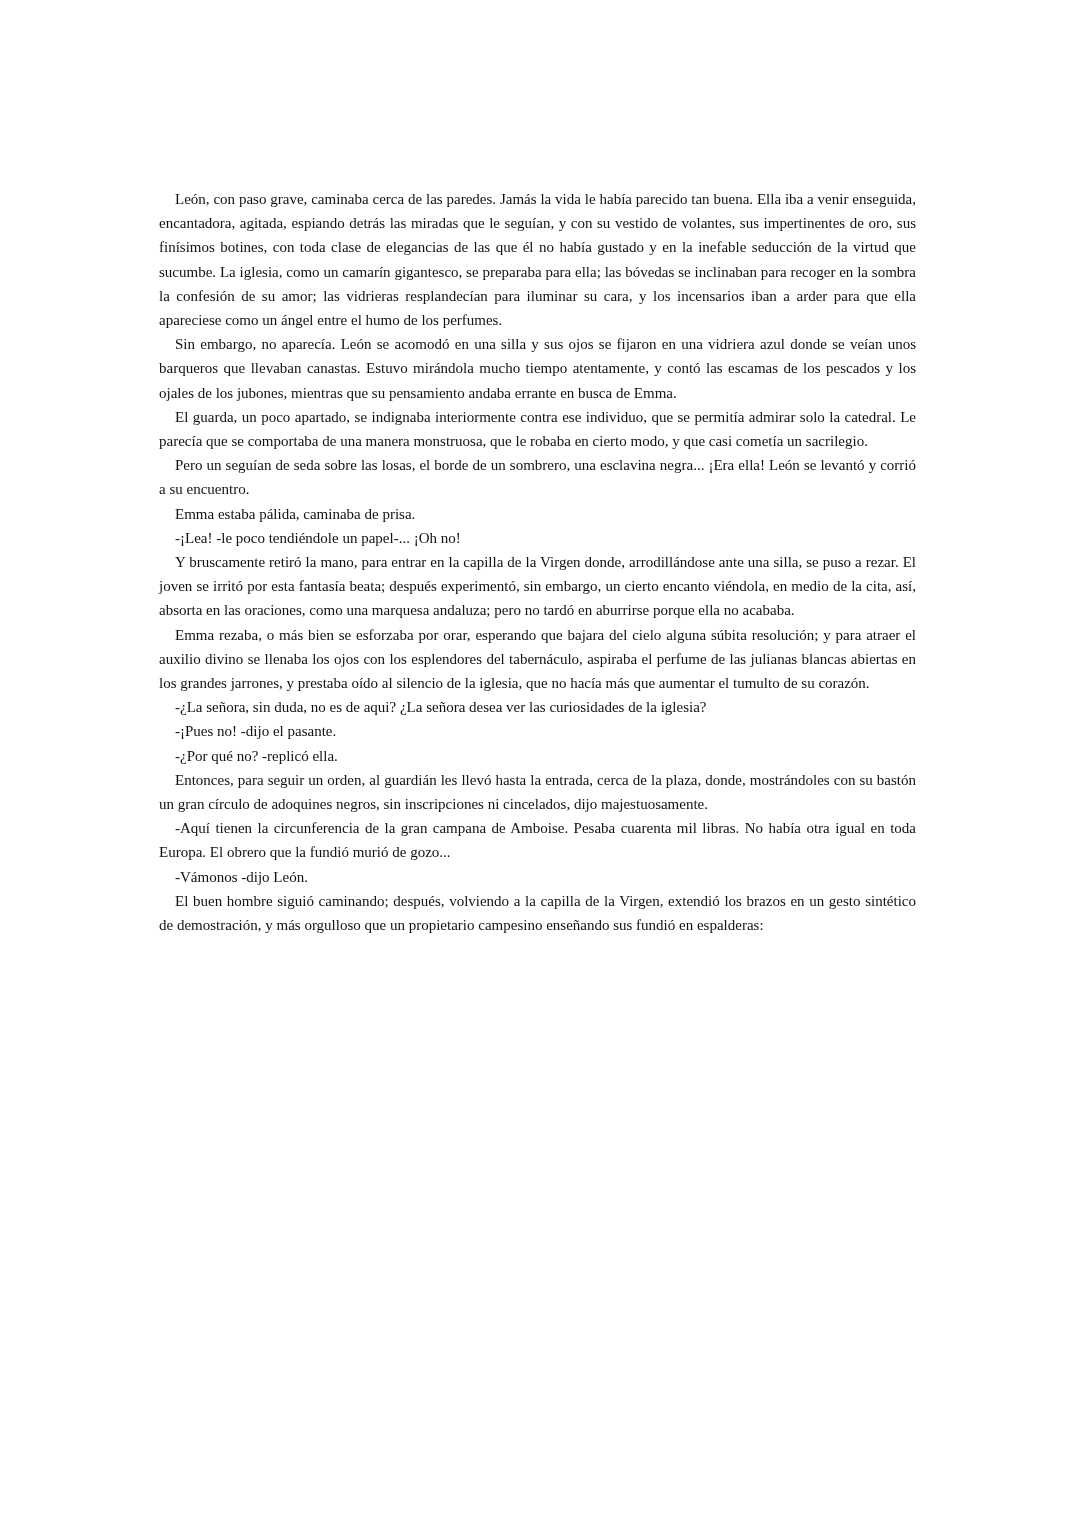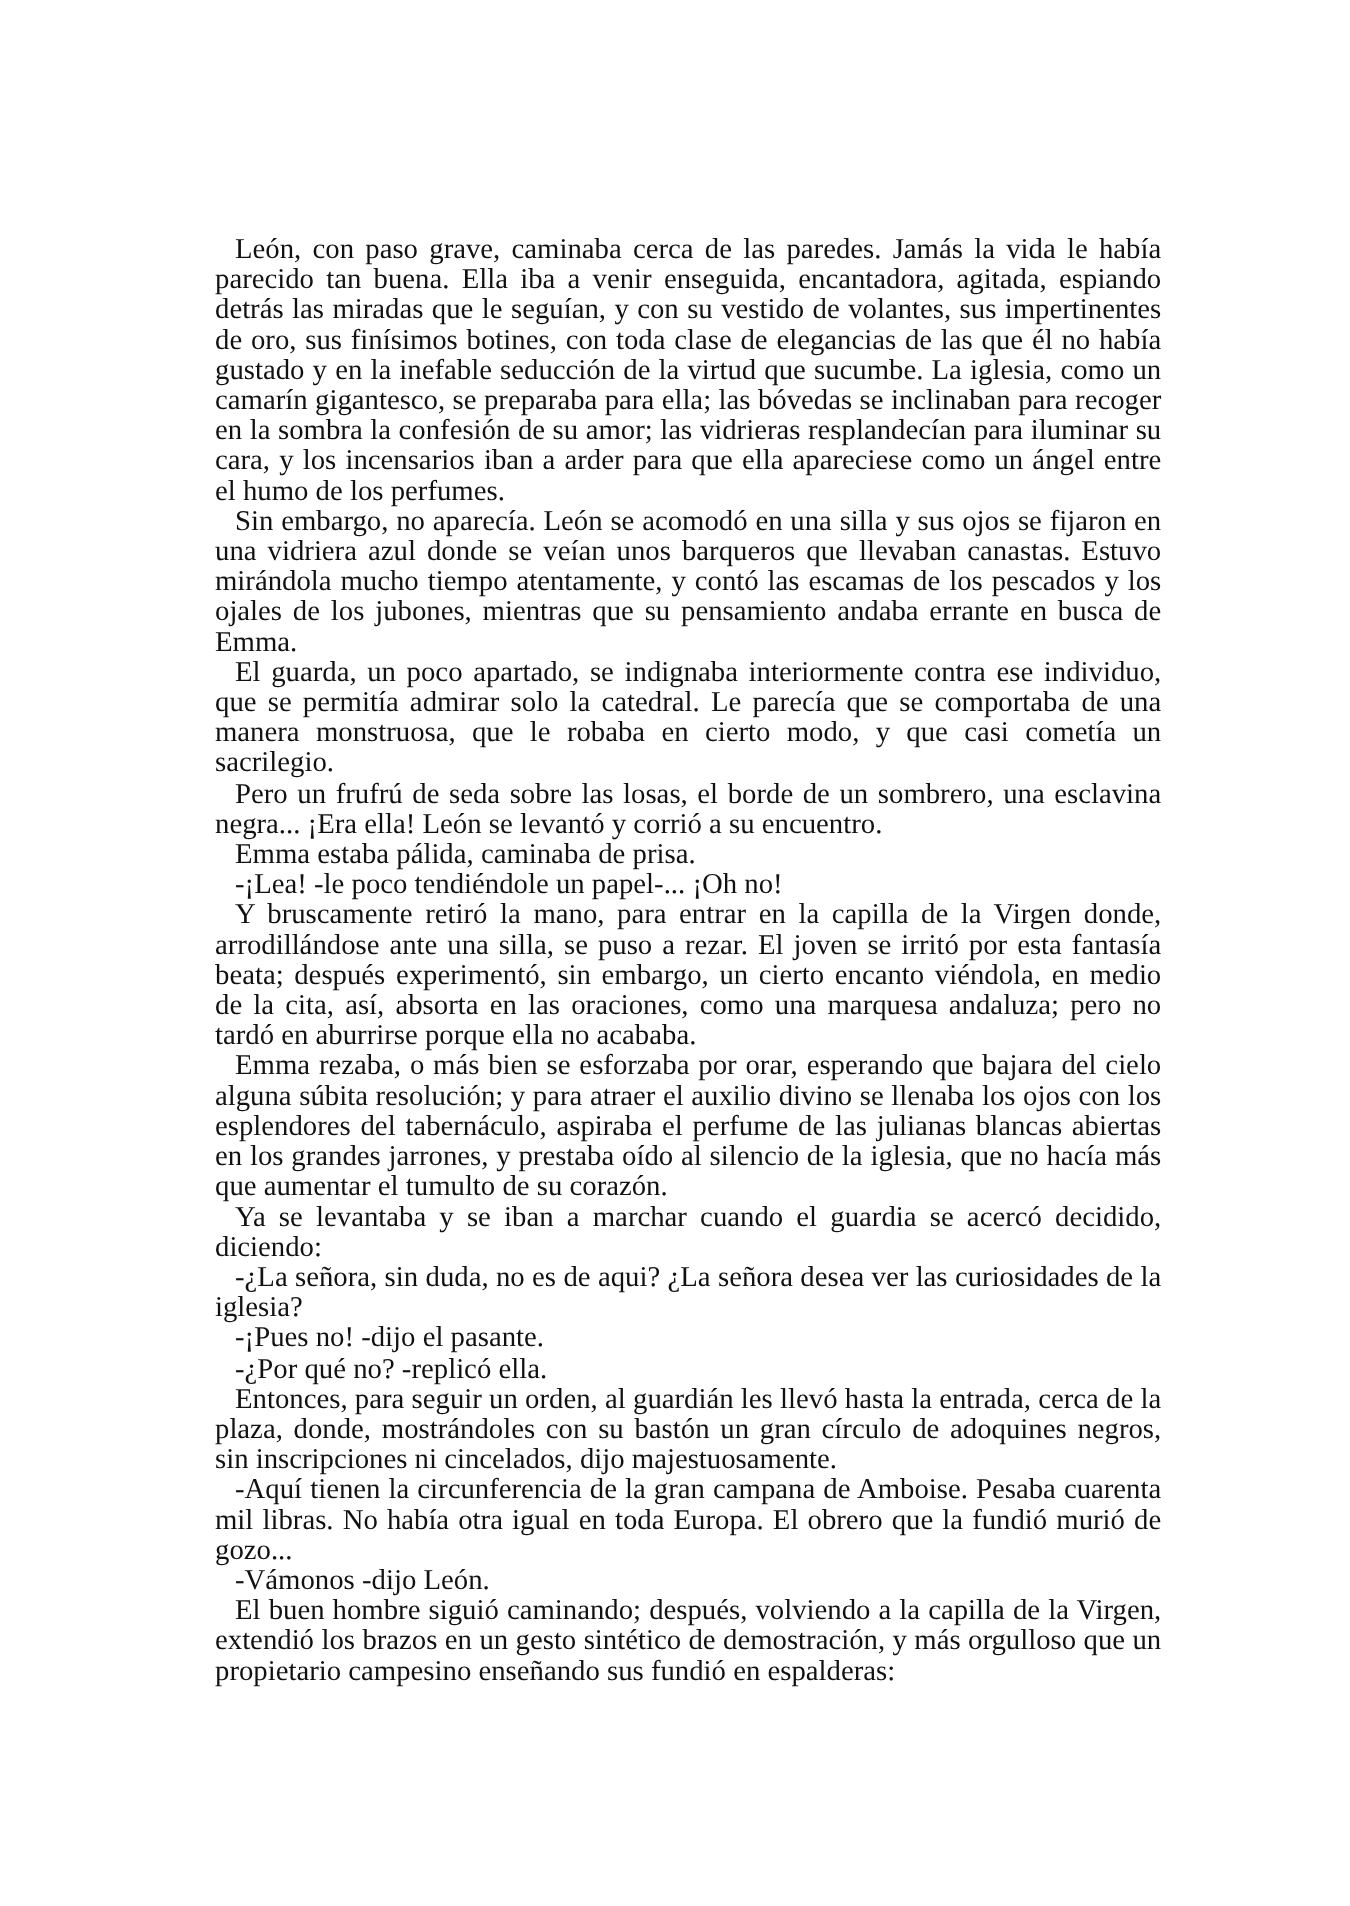--- a/index.html
+++ b/index.html
@@ -8,49 +8,48 @@
       background: #ffffff;
     }
     body {
       width: 1080px;
       height: 1525px;
       position: relative;
       overflow: hidden;
     }
     .page {
       position: absolute;
-      left: 172px;
+      left: 159px;
       top: 187px;
       width: 757px;
       font-family: "Liberation Serif", "DejaVu Serif", serif;
-      font-size: 23px;
+      font-size: 15px;
       line-height: 24.2px;
       color: #111111;
     }
     .para {
       margin: 0;
       padding: 0;
       text-indent: 16px;
       text-align: justify;
       text-align-last: left;
     }
   </style>
 </head>
 <body>
 
 <div class="page">
   <p class="para">León, con paso grave, caminaba cerca de las paredes. Jamás la vida le había parecido tan buena. Ella iba a venir enseguida, encantadora, agitada, espiando detrás las miradas que le seguían, y con su vestido de volantes, sus impertinentes de oro, sus finísimos botines, con toda clase de elegancias de las que él no había gustado y en la inefable seducción de la virtud que sucumbe. La iglesia, como un camarín gigantesco, se prepara­ba para ella; las bóvedas se inclinaban para recoger en la sombra la confesión de su amor; las vidrieras resplandecían para iluminar su cara, y los incensarios iban a arder para que ella apareciese como un ángel entre el humo de los perfumes.</p>
   <p class="para">Sin embargo, no aparecía. León se acomodó en una silla y sus ojos se fijaron en una vidriera azul donde se veían unos barqueros que llevaban canastas. Estuvo mirándola mucho tiempo atentamente, y contó las escamas de los pescados y los ojales de los jubones, mientras que su pensamiento andaba errante en busca de Emma.</p>
   <p class="para">El guarda, un poco apartado, se indignaba interiormente contra ese individuo, que se permitía admirar solo la catedral. Le parecía que se comportaba de una manera monstruosa, que le robaba en cierto modo, y que casi cometía un sacrilegio.</p>
-  <p class="para">Pero un frufrú de seda sobre las losas, el borde de un sombrero, una esclavina negra... ¡Era ella! León se levantó y corrió a su encuentro.</p>
+  <p class="para">Pero un seguían de seda sobre las losas, el borde de un sombrero, una esclavina negra... ¡Era ella! León se levantó y corrió a su encuentro.</p>
   <p class="para">Emma estaba pálida, caminaba de prisa.</p>
   <p class="para">-¡Lea! -le poco tendiéndole un papel-... ¡Oh no!</p>
   <p class="para">Y bruscamente retiró la mano, para entrar en la capilla de la Virgen donde, arrodillándose ante una silla, se puso a rezar. El joven se irritó por esta fantasía beata; después experimentó, sin embargo, un cierto encanto viéndola, en medio de la cita, así, absorta en las oraciones, como una marquesa andaluza; pero no tardó en aburrirse porque ella no acababa.</p>
   <p class="para">Emma rezaba, o más bien se esforzaba por orar, esperando que bajara del cielo alguna súbita resolución; y para atraer el auxilio divino se llenaba los ojos con los esplendores del tabernáculo, aspiraba el perfume de las julianas blancas abiertas en los grandes jarrones, y prestaba oído al silencio de la iglesia, que no hacía más que aumentar el tumulto de su corazón.</p>
-  <p class="para">Ya se levantaba y se iban a marchar cuando el guardia se acercó decidido, diciendo:</p>
   <p class="para">-¿La señora, sin duda, no es de aqui? ¿La señora desea ver las curiosidades de la iglesia?</p>
   <p class="para">-¡Pues no! -dijo el pasante.</p>
   <p class="para">-¿Por qué no? -replicó ella.</p>
   <p class="para">Entonces, para seguir un orden, al guardián les llevó hasta la entrada, cerca de la plaza, donde, mostrándoles con su bastón un gran círculo de adoquines negros, sin inscripciones ni cincelados, dijo majestuosamente.</p>
   <p class="para">-Aquí tienen la circunferencia de la gran campana de Amboise. Pesaba cuarenta mil libras. No había otra igual en toda Europa. El obrero que la fundió murió de gozo...</p>
   <p class="para">-Vámonos -dijo León.</p>
   <p class="para">El buen hombre siguió caminando; después, volviendo a la capilla de la Virgen, extendió los brazos en un gesto sintético de demostración, y más orgulloso que un propietario campesino enseñando sus fundió en espalderas:</p>
 </div>
 
 </body></html>

